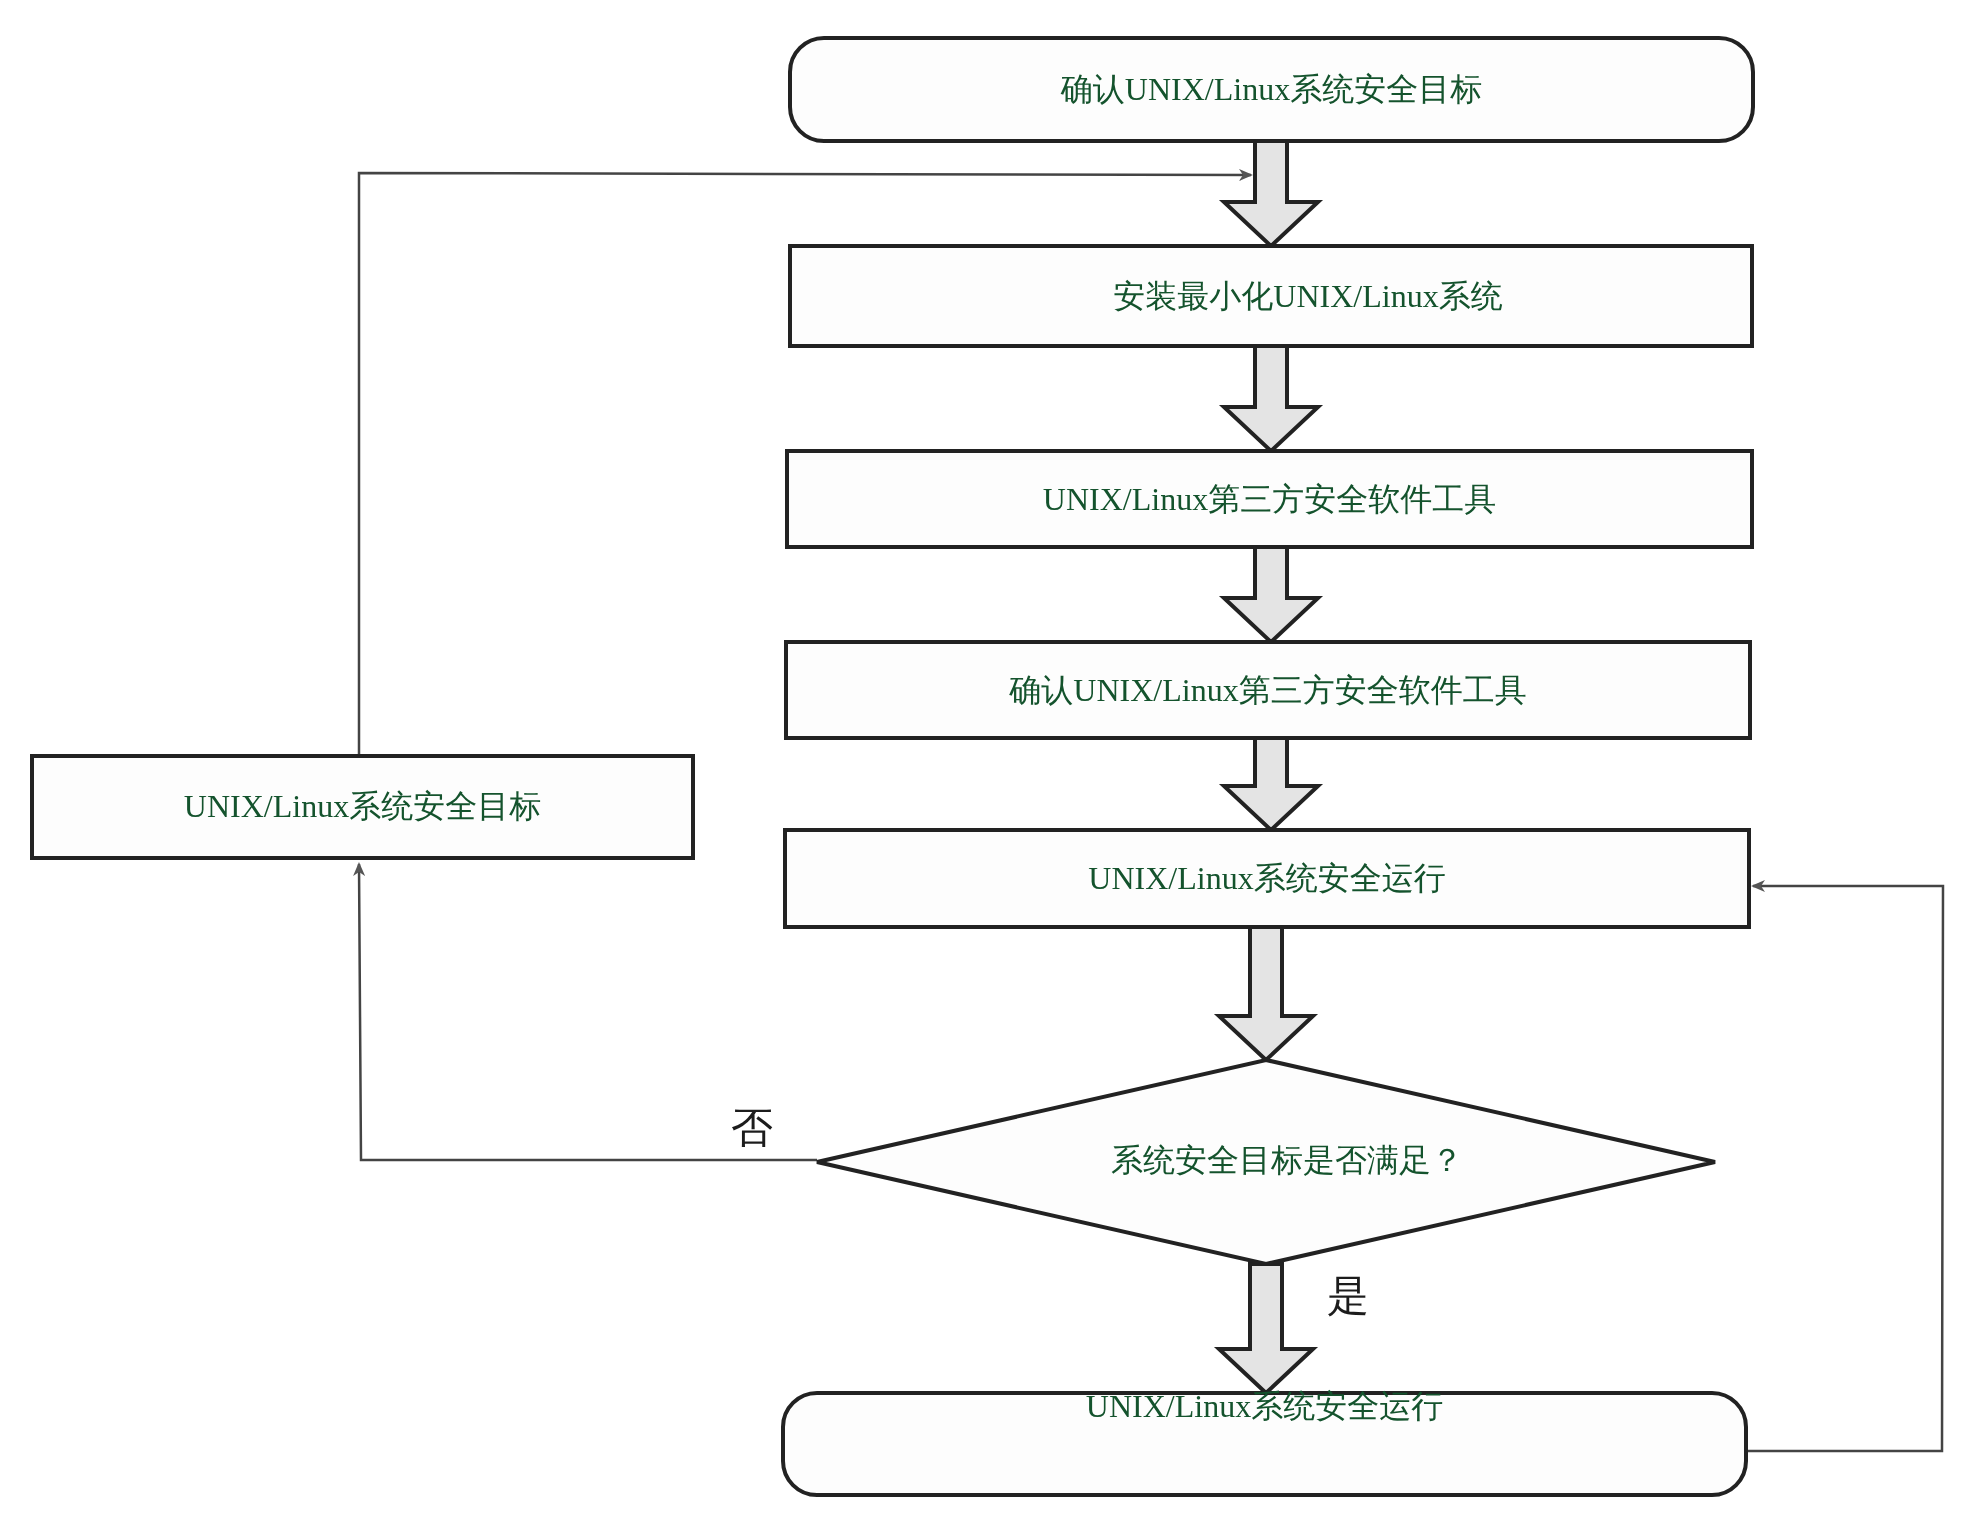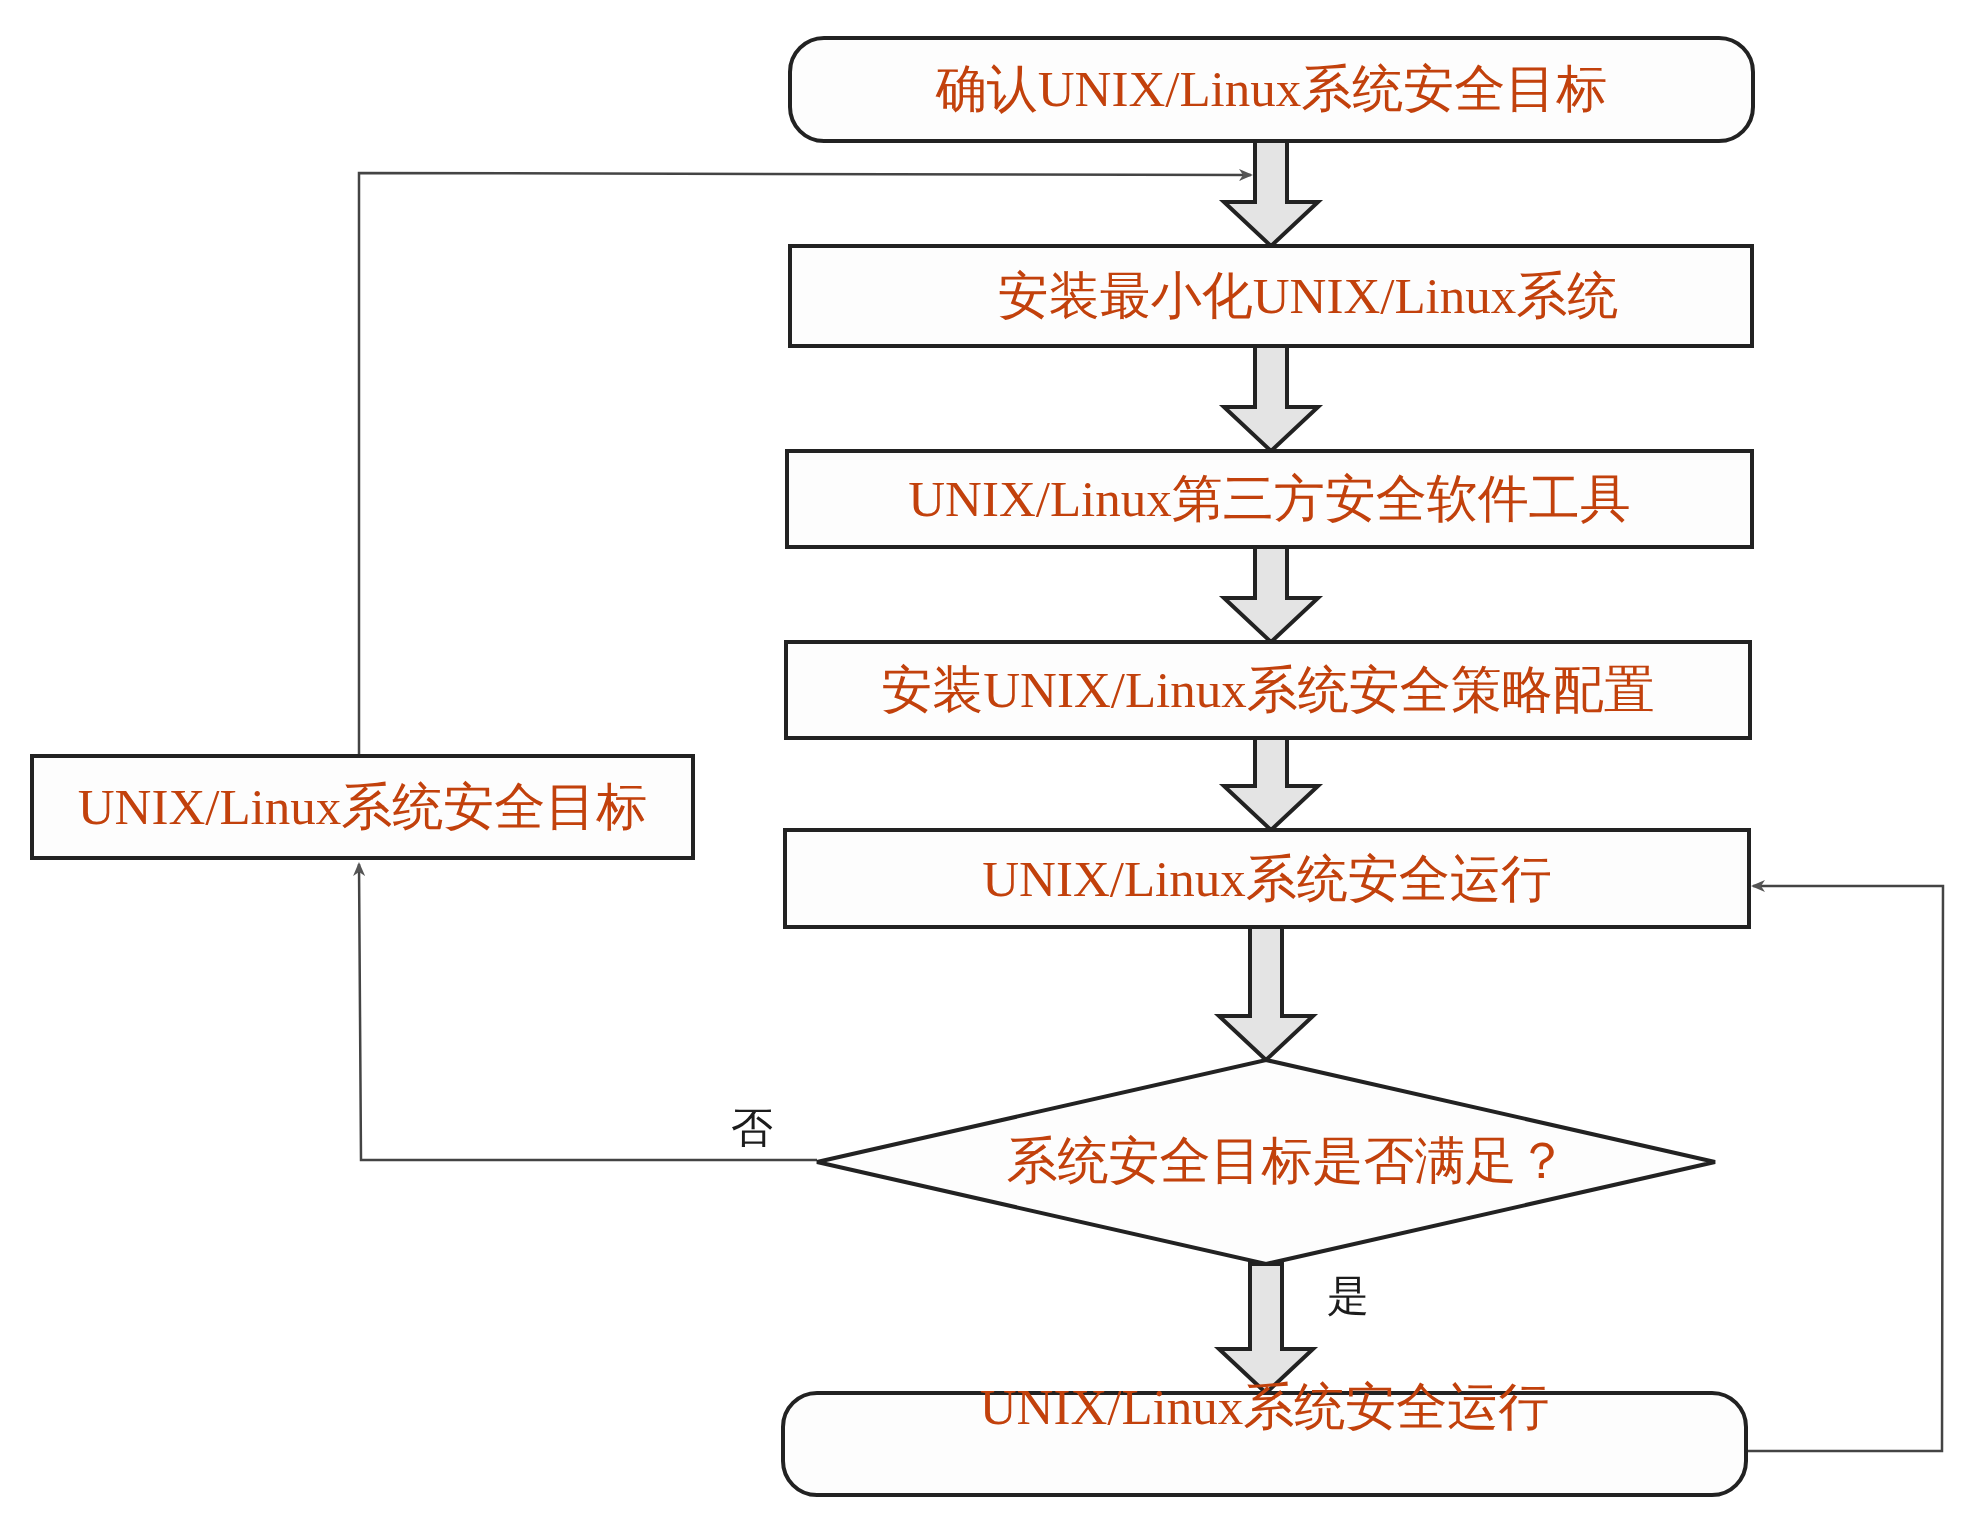--- a/index.html
+++ b/index.html
@@ -2,21 +2,21 @@
 <html><head>
 <meta charset="utf-8">
 <style>
   html, body { margin: 0; padding: 0; background: #ffffff; }
   body { width: 1986px; height: 1514px; position: relative; overflow: hidden; }
   #canvas { position: absolute; left: 0; top: 0; width: 1986px; height: 1514px; }
   .node-text {
     position: absolute;
     display: flex; align-items: center; justify-content: center;
     font-family: "Liberation Serif", "DejaVu Serif", serif;
-    font-size: 51px; color: #c2410c; white-space: nowrap;
+    font-size: 32px; color: #14532d; white-space: nowrap;
   }
   .edge-label {
     position: absolute;
     font-family: "Liberation Serif", "DejaVu Serif", serif;
     font-size: 42px; color: #1c1c1c;
   }
 </style>
 </head>
 <body>
 
@@ -45,20 +45,20 @@
       <rect x="785" y="830" width="964" height="97" rx="0" ry="0" fill="#fdfdfd" stroke="#222222" stroke-width="4"></rect>
       <polygon points="1266,1060 1715,1162 1266,1264 817,1162" fill="#fdfdfd" stroke="#222222" stroke-width="4"></polygon>
       <rect x="783" y="1393" width="963" height="102" rx="34" ry="34" fill="#fdfdfd" stroke="#222222" stroke-width="4"></rect>
       <rect x="32" y="756" width="661" height="102" rx="0" ry="0" fill="#fdfdfd" stroke="#222222" stroke-width="4"></rect>
     </g>
 </svg>
 
 <div class="node-text" style="left:790px;top:38px;width:963px;height:103px;">确认UNIX/Linux系统安全目标</div>
 <div class="node-text" style="left:827px;top:247px;width:962px;height:99px;">安装最小化UNIX/Linux系统</div>
 <div class="node-text" style="left:787px;top:452px;width:965px;height:95px;">UNIX/Linux第三方安全软件工具</div>
-<div class="node-text" style="left:786px;top:643px;width:964px;height:95px;">安装UNIX/Linux系统安全策略配置</div>
+<div class="node-text" style="left:786px;top:643px;width:964px;height:95px;">确认UNIX/Linux第三方安全软件工具</div>
 <div class="node-text" style="left:785px;top:831px;width:964px;height:96px;">UNIX/Linux系统安全运行</div>
 <div class="node-text" style="left:838px;top:1060px;width:898px;height:202px;">系统安全目标是否满足？</div>
 <div class="node-text" style="left:783px;top:1356px;width:963px;height:102px;">UNIX/Linux系统安全运行</div>
 <div class="node-text" style="left:32px;top:756px;width:661px;height:102px;">UNIX/Linux系统安全目标</div>
 
 <div class="edge-label" style="left:731px;top:1100px;">否</div>
 <div class="edge-label" style="left:1327px;top:1268px;">是</div>
 
 </body></html>

